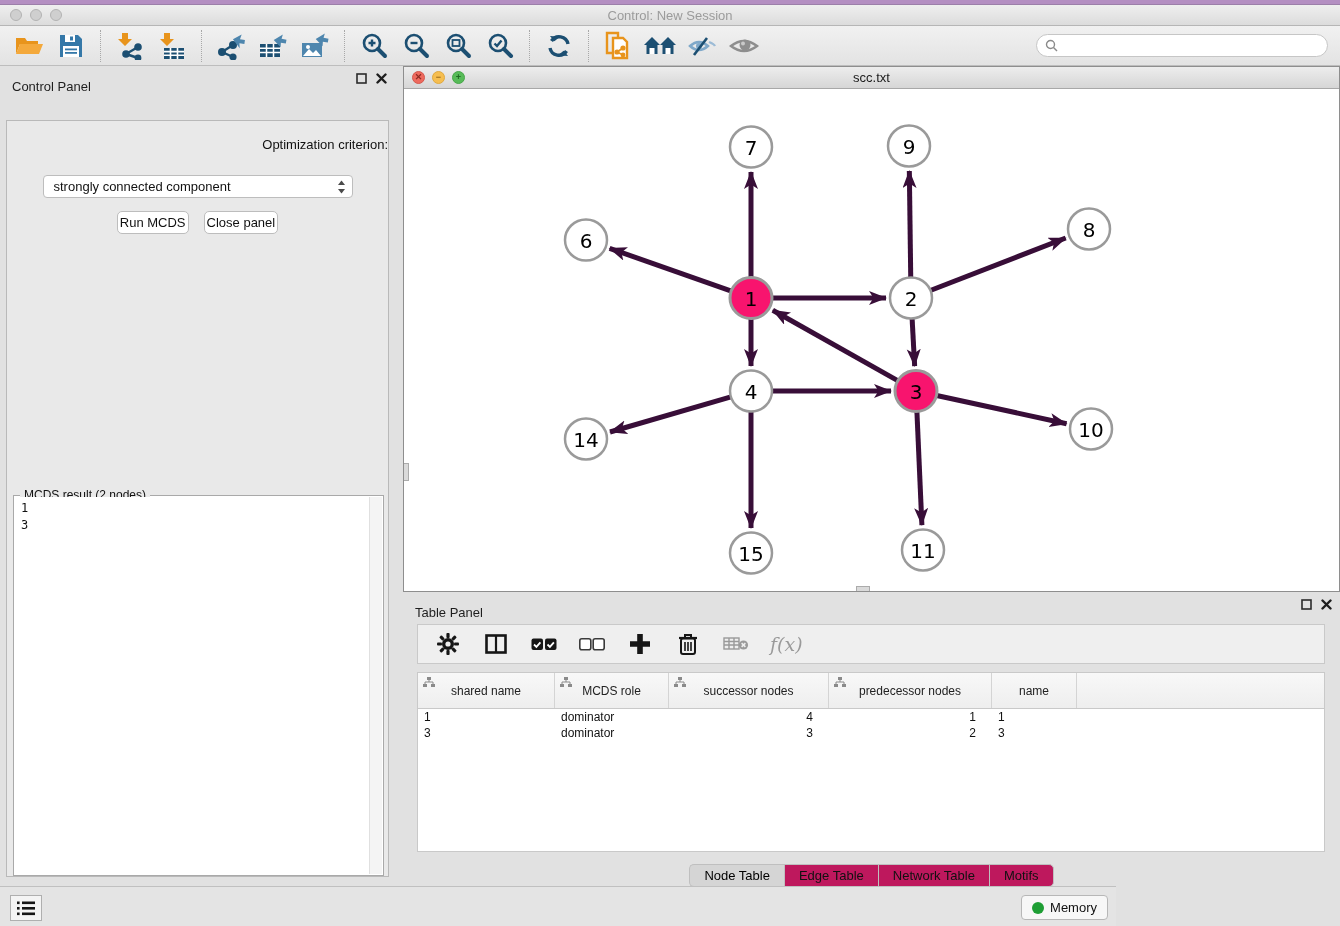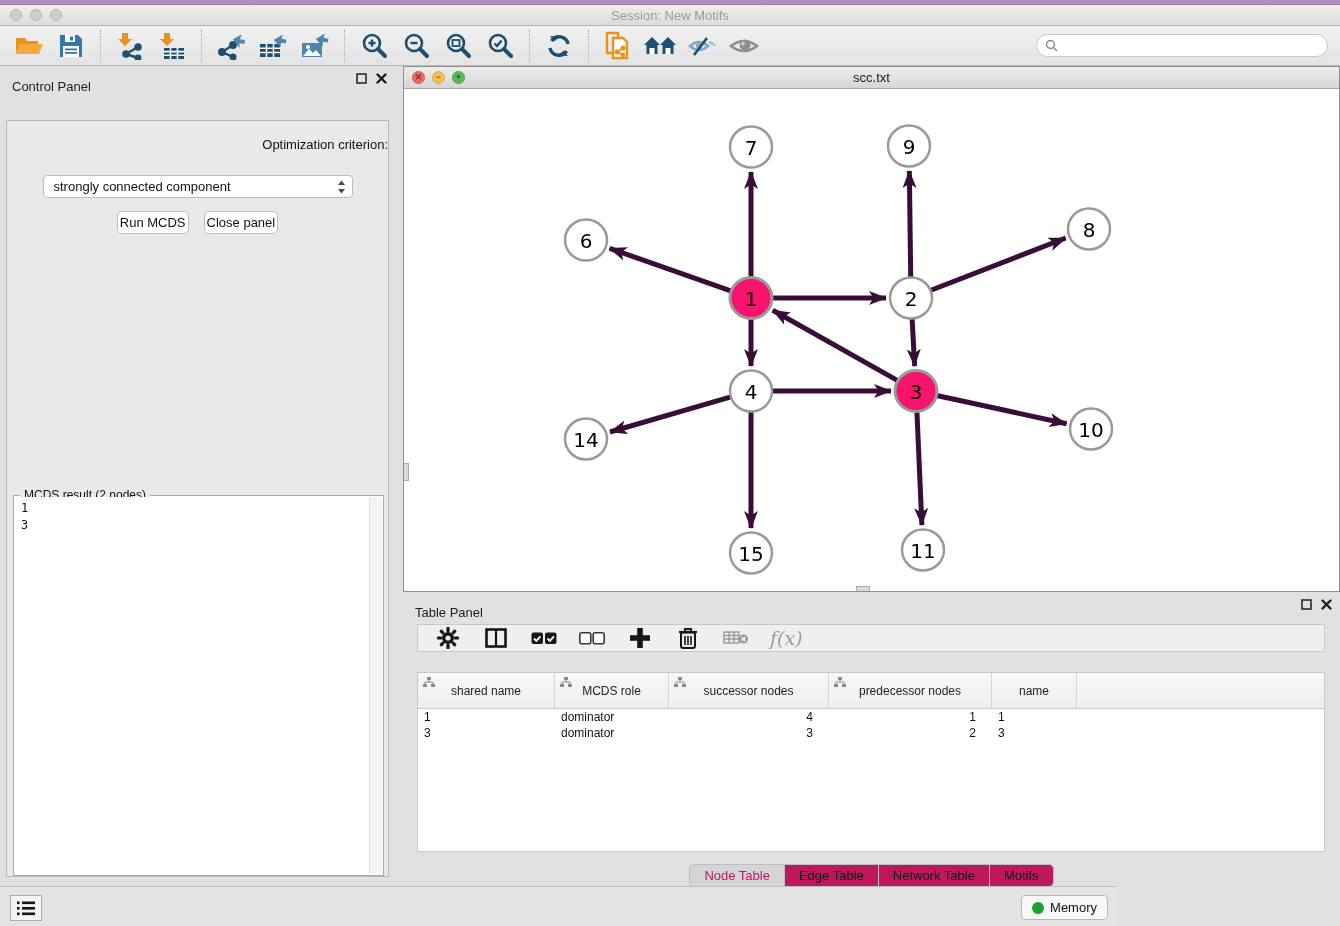--- a/index.html
+++ b/index.html
@@ -59,40 +59,40 @@
   .nl-close { background:#EE6A5E; border:1px solid #D3594E; color:#8E2B22; }
   .nl-min   { background:#F6BE50; border:1px solid #DFA940; color:#96681B; }
   .nl-max   { background:#57BB58; border:1px solid #47A649; color:#1F6B21; }
   .net-title { position:absolute; left:0; right:0; top:3px; text-align:center; font-size:13px; color:#1A1A1A; }
   .net-canvas { position:absolute; left:0; top:22px; right:0; bottom:0; background:#fff; }
   .grip-v { position:absolute; left:0; top:396px; width:5px; height:18px; background:#DADADA; border:1px solid #ABABAB; border-left:none; }
   .grip-h { position:absolute; left:452px; bottom:0; width:14px; height:5px; background:#DADADA; border:1px solid #ABABAB; border-bottom:none; }
 
   
   .table-panel { position:absolute; left:403px; top:592px; width:937px; height:294px; background:#E1E1E1; }
-  .tp-toolbar { position:absolute; left:14px; top:32px; width:908px; height:28px; background:#EFEFEF;
+  .tp-toolbar { position:absolute; left:14px; top:32px; width:908px; height:40px; background:#EFEFEF;
     border:1px solid #C9C9C9; display:flex; align-items:center; gap:20px; padding-left:16px; }
   .tp-icon { width:28px; height:26px; display:flex; align-items:center; justify-content:center; background:none; border:none; }
   .fx-label { font-family:"DejaVu Serif", serif; font-style:italic; font-size:19px; color:#9A9A9A; }
 
   .data-table { position:absolute; left:14px; top:80px; width:908px; height:180px; background:#fff; border:1px solid #C9C9C9; }
   .dt-header { display:flex; height:36px; background:linear-gradient(#F8F8F8,#EEEEEE); border-bottom:1px solid #C9C9C9; }
   .dt-th { position:relative; display:flex; align-items:center; justify-content:center; font-size:12px; color:#222;
     border-right:1px solid #D4D4D4; flex:none; }
   .dt-th .tree { position:absolute; left:5px; top:4px; }
   .dt-row { display:flex; height:16px; font-size:12px; color:#111; }
   .dt-td { flex:none; padding:1px 0 0 6px; white-space:nowrap; }
   .num-r { text-align:right; padding-right:16px; padding-left:0; }
   .c1 { width:137px; } .c2 { width:114px; } .c3 { width:160px; } .c4 { width:163px; } .c5 { width:85px; } .cx { flex:1 1 auto; border-right:none; }
 
   .tp-tabs { position:absolute; left:0; right:0; top:272px; display:flex; justify-content:center; }
   .tp-tab { font-size:13px; padding:3px 14px; border:1px solid #BFBFBF; border-right:none; background:#be185d; color:#111; }
   .tp-tab:first-child { border-radius:5px 0 0 5px; }
   .tp-tab:last-child { border-right:1px solid #BFBFBF; border-radius:0 5px 5px 0; }
-  .tp-tab.active { background:#D5D5D5; color:#be185d; }
+  .tp-tab.active { background:#D5D5D5; color:#000000; }
 
   
   .statusbar { position:absolute; left:0; top:886px; width:1116px; height:40px; background:#E4E4E4; border-top:1px solid #C0C0C0; }
   .list-btn { position:absolute; left:10px; top:8px; width:32px; height:26px; background:#F4F4F4; border:1px solid #AFAFAF; display:flex; align-items:center; justify-content:center; }
   .memory-btn { position:absolute; right:8px; top:8px; height:25px; background:#F7F7F7; border:1px solid #B7B7B7; border-radius:4px;
     display:flex; align-items:center; gap:6px; padding:0 10px; font-size:13px; color:#111; }
   .mem-dot { width:12px; height:12px; border-radius:50%; background:#1E9E34; }
 </style>
 </head>
 <body>
@@ -100,21 +100,21 @@
 <div class="app">
 
   <div class="desktop-strip"></div>
 
   <div class="titlebar">
     <div class="lights">
       <span class="tl"></span>
       <span class="tl"></span>
       <span class="tl"></span>
     </div>
-    <div class="title">Session: New Motifs</div>
+    <div class="title">Control: New Session</div>
   </div>
 
   <div class="toolbar">
     <button class="tbtn">
       <svg width="30" height="26" viewBox="0 0 30 26">
         <path d="M2 5 h9 l2 3 h11 v3 H6 L2 21 Z" fill="#E8941C"></path>
         <path d="M6 11 h23 l-4 10 H2 Z" fill="#F4A93C"></path>
       </svg>
     </button>
     <button class="tbtn">

